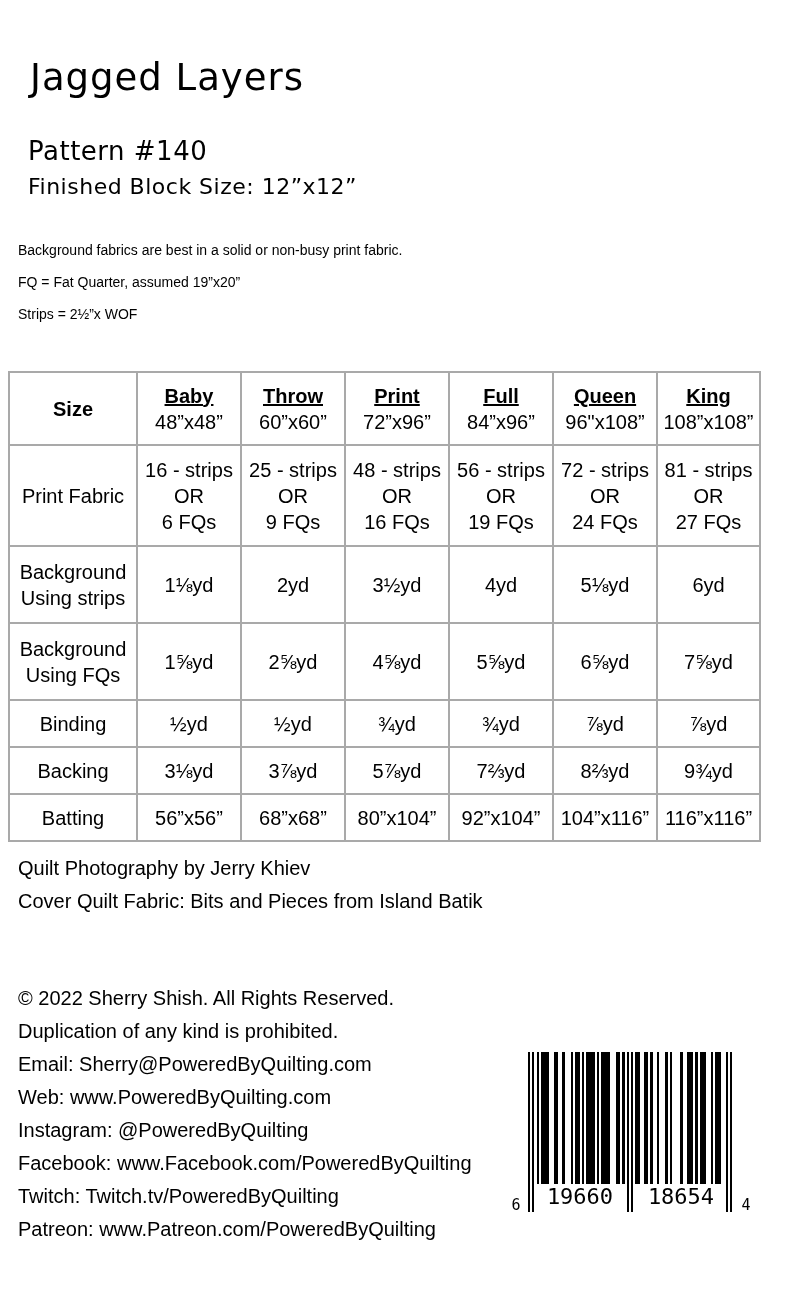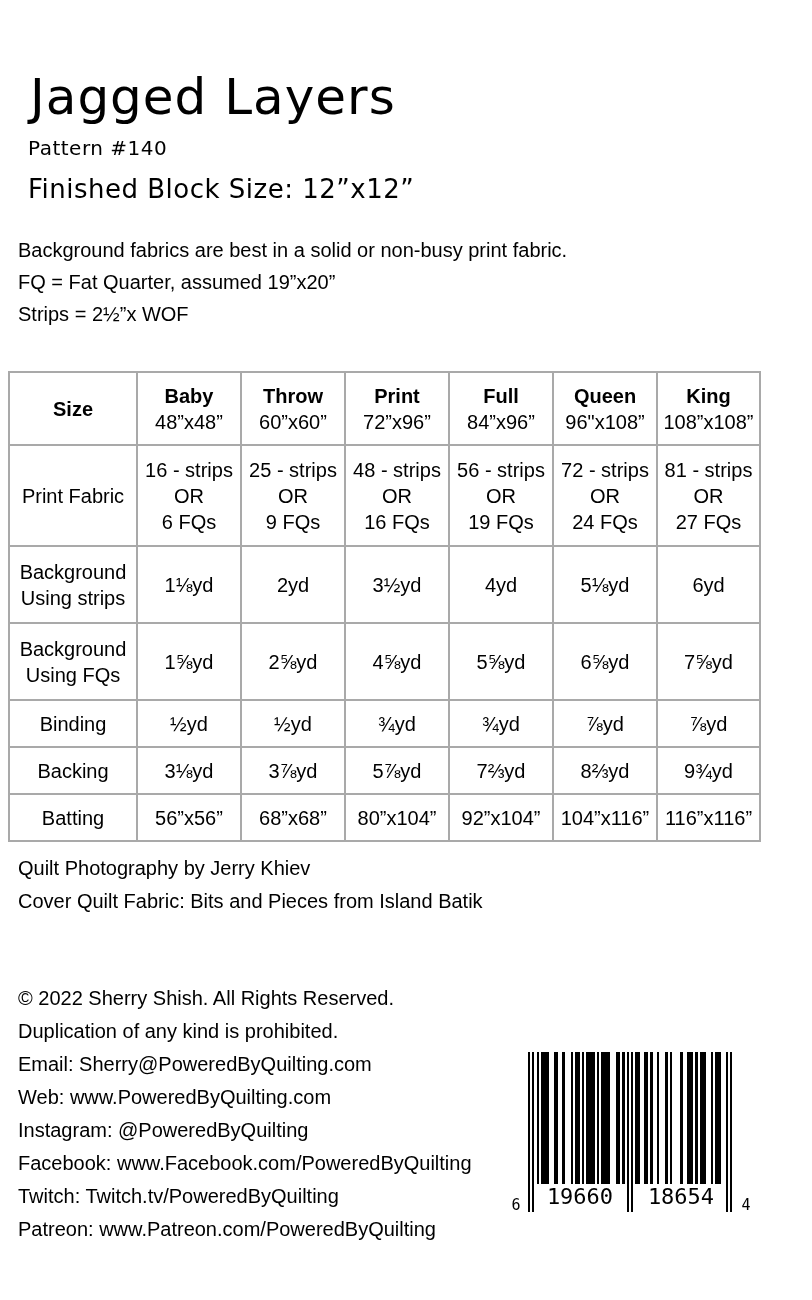--- a/index.html
+++ b/index.html
@@ -3,41 +3,41 @@
 <meta charset="utf-8">
 <style>
   html,body{margin:0;padding:0;}
   body{
     width:812px;height:1300px;position:relative;background:#ffffff;
     font-family:"Liberation Sans", sans-serif;color:#000;
     -webkit-font-smoothing:antialiased;overflow:hidden;
   }
   .comic{font-family:"DejaVu Sans", sans-serif;}
   
-  .title{position:absolute;left:30px;top:68px;font-size:50px;letter-spacing:1px;white-space:nowrap;}
-  .pattern-no{position:absolute;left:28px;top:136px;font-size:20px;letter-spacing:.5px;white-space:nowrap;text-align:right;}
-  .block-size{position:absolute;left:28px;top:174px;font-size:26px;letter-spacing:.5px;white-space:nowrap;}
-  
-  .notes{position:absolute;left:18px;top:234px;font-size:20px;line-height:32px;}
+  .title{position:absolute;left:30px;top:56px;font-size:37px;letter-spacing:1px;white-space:nowrap;}
+  .pattern-no{position:absolute;left:28px;top:136px;font-size:26px;letter-spacing:.5px;white-space:nowrap;text-align:right;}
+  .block-size{position:absolute;left:28px;top:174px;font-size:22px;letter-spacing:.5px;white-space:nowrap;}
+  
+  .notes{position:absolute;left:18px;top:234px;font-size:14px;line-height:32px;}
   
   table.fab{
     position:absolute;left:8px;top:371px;width:751px;
     border-collapse:collapse;table-layout:fixed;
     font-size:20px;text-align:center;
   }
   table.fab th, table.fab td{
     border:2px solid #a9a9a9;vertical-align:middle;padding:0 2px;
     font-weight:normal;white-space:pre-line;line-height:26px;
   }
   .r-header{height:73px;}
   .r-print{height:101px;}
   .r-bg1,.r-bg2{height:77px;}
   .r-binding,.r-backing,.r-batting{height:47px;}
   .corner, .colname{font-weight:bold;}
-  .colname{display:block;}
+  .colname{display:block;text-decoration:underline;}
   
   .credits{position:absolute;left:18px;top:852px;font-size:20px;line-height:33px;}
   .footer{position:absolute;left:18px;top:982px;font-size:20px;line-height:33px;}
   
   .barcode{position:absolute;left:498px;top:1046px;width:264px;height:172px;}
   .barcode svg{position:absolute;left:30px;top:6px;}
   .bc-num{position:absolute;font-family:"DejaVu Sans Mono", monospace;background:#fff;text-align:center;}
   .bc-left{left:37px;top:138px;width:90px;font-size:22px;}
   .bc-right{left:138px;top:138px;width:90px;font-size:22px;}
   .bc-lead{left:8px;top:150px;width:20px;font-size:15px;}

